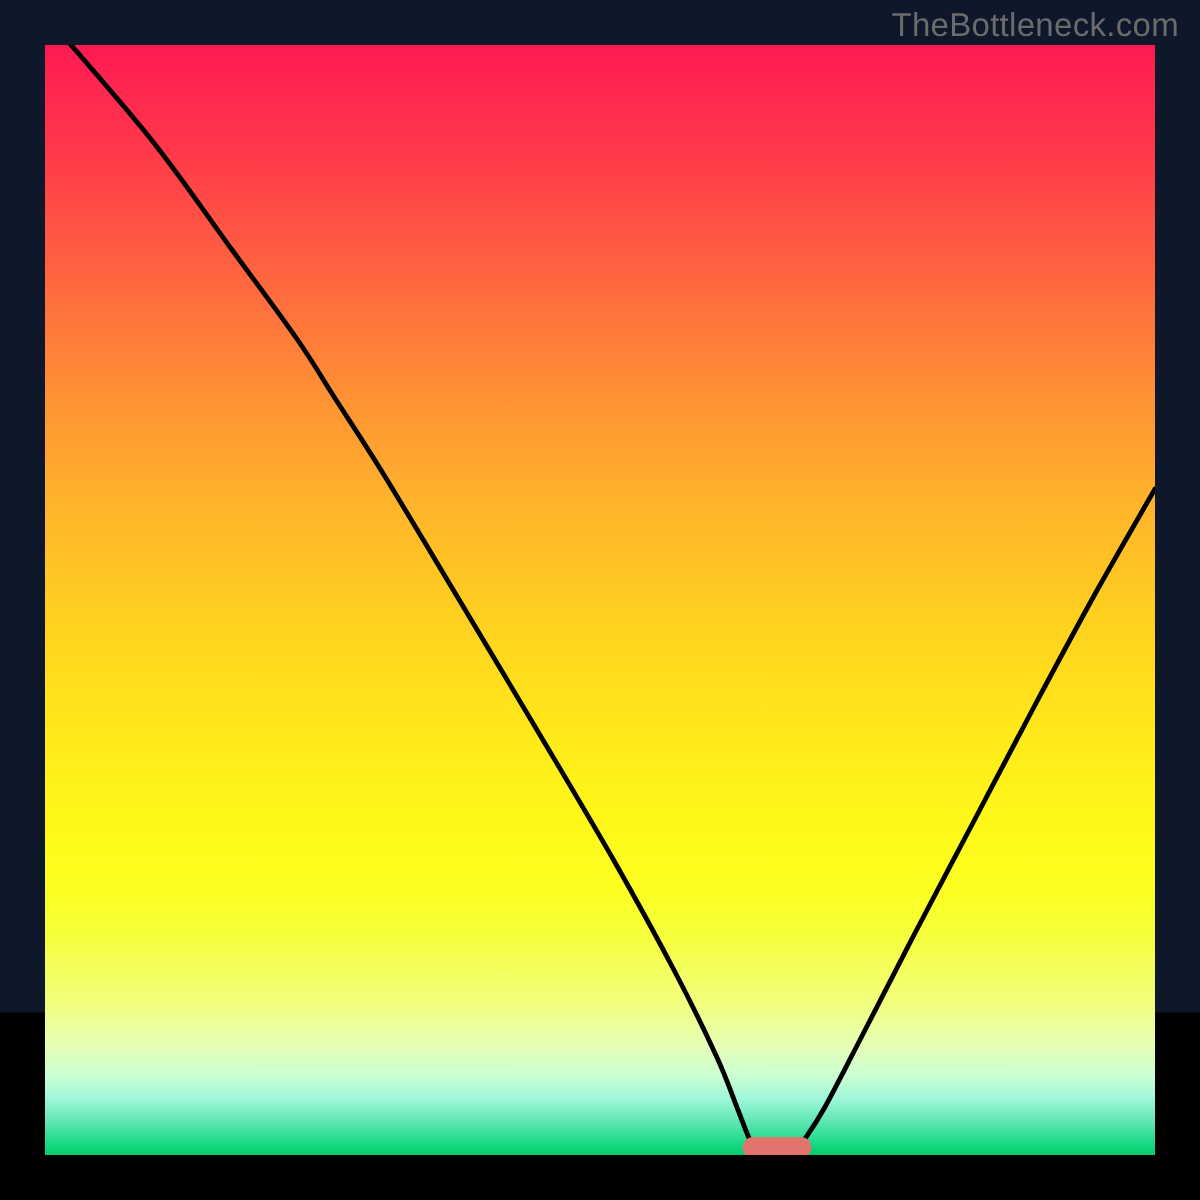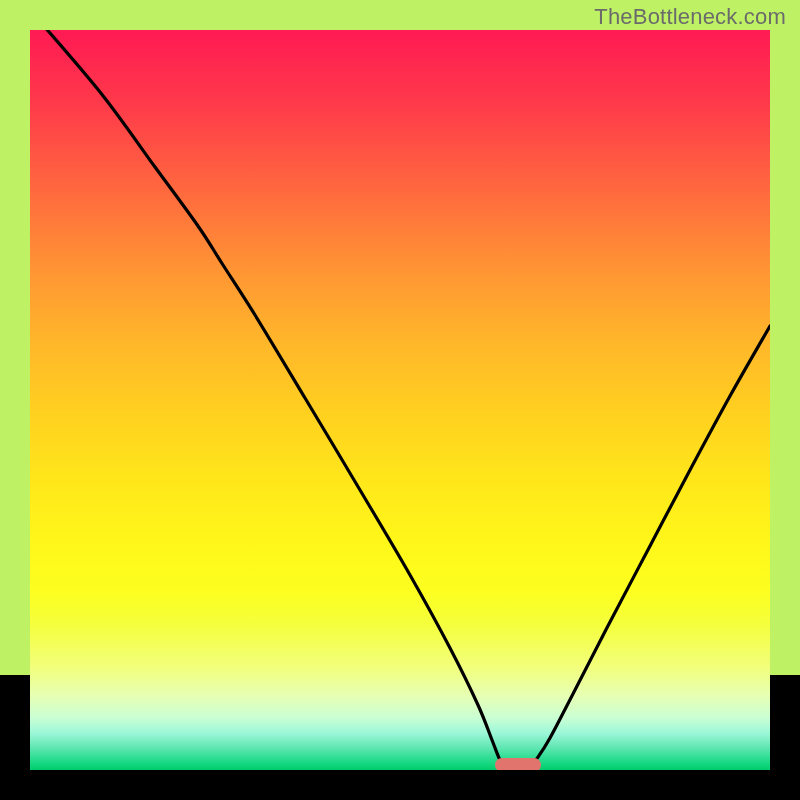--- a/index.html
+++ b/index.html
@@ -7,21 +7,21 @@
     padding: 0;
     width: 800px;
     height: 800px;
     background: #000;
     overflow: hidden;
   }
   .frame {
     position: relative;
     width: 800px;
     height: 675px;
-    background: #bef264;
+    background: #0f172a;
   }
   .watermark {
     position: absolute;
     top: 4px;
     right: 14px;
     color: #6b6b6b;
     font-family: Arial, Helvetica, sans-serif;
     font-size: 22px;
     letter-spacing: 0.2px;
     user-select: none;

